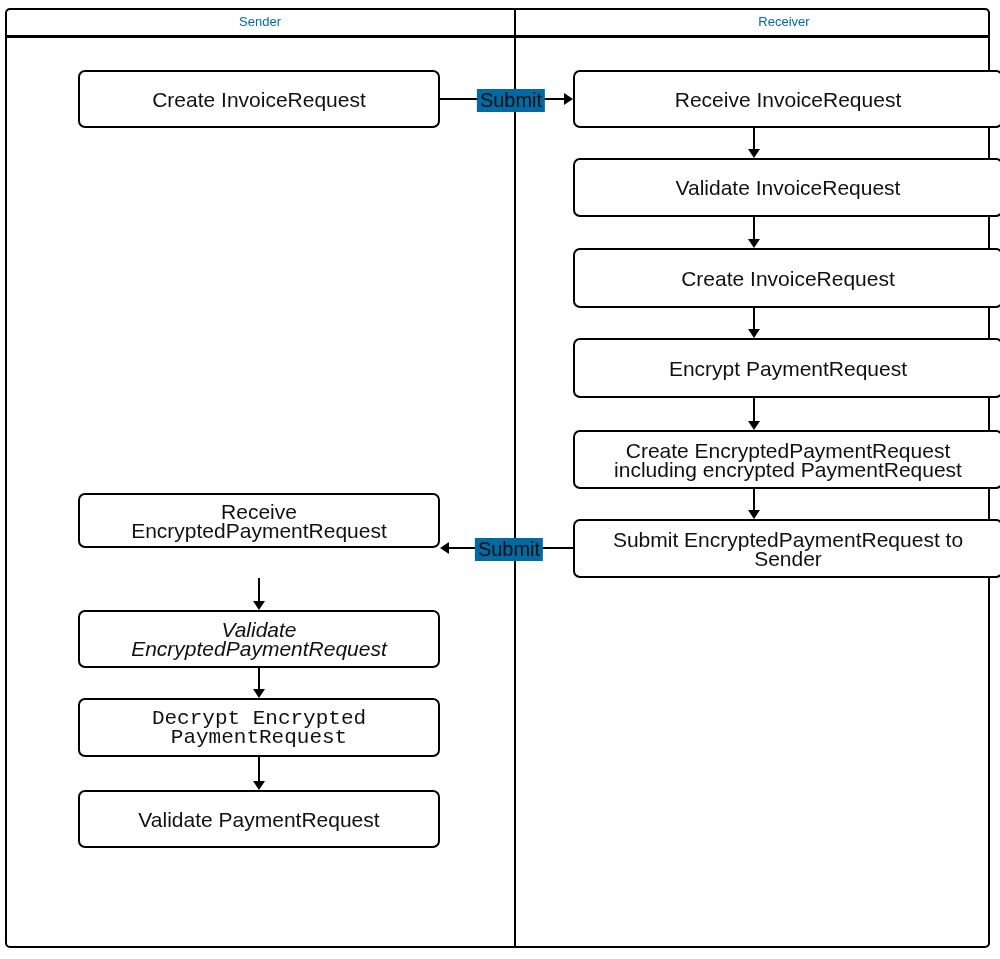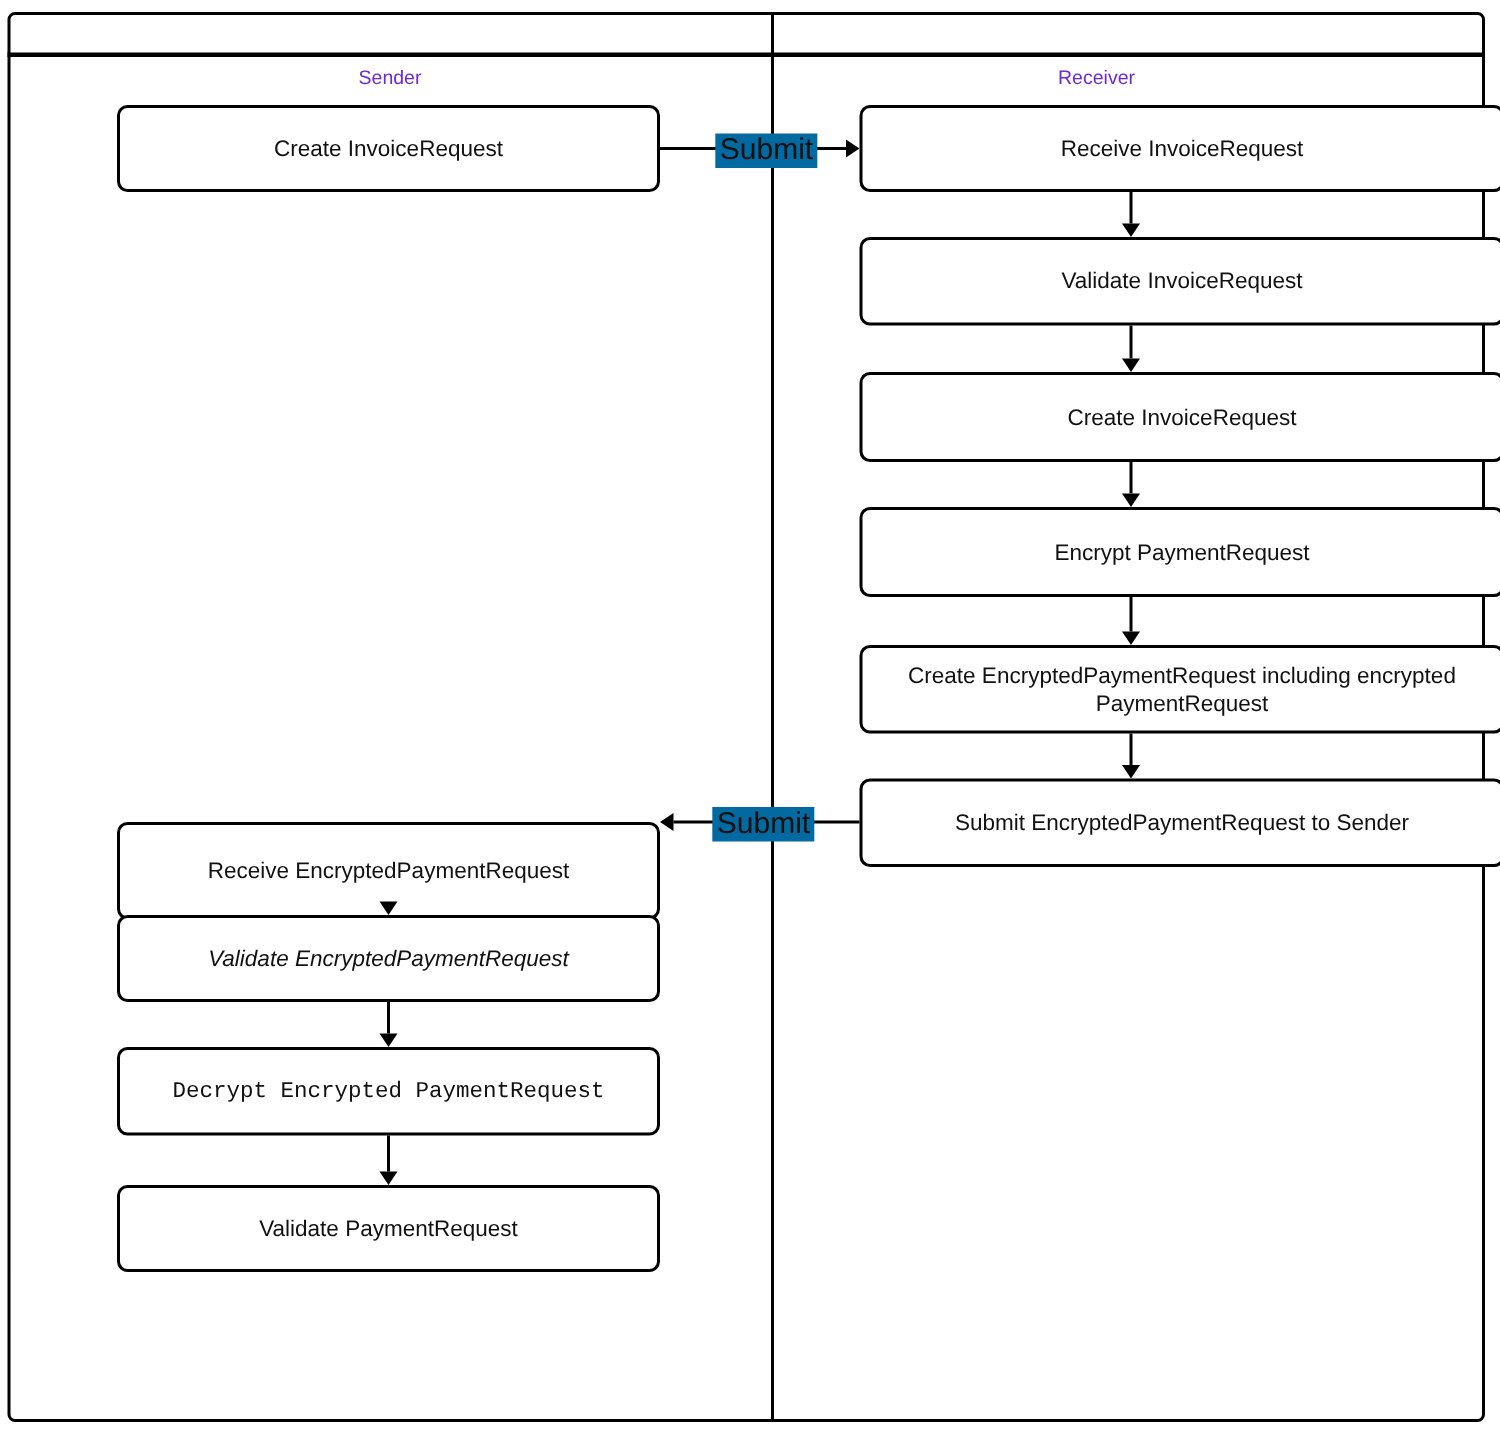--- a/index.html
+++ b/index.html
@@ -40,49 +40,48 @@
     left: 514px; top: 8px;
     width: 2px; height: 940px;
     background: #000000;
     z-index: 1;
   }
   .lane-title {
     position: absolute;
     top: 14px;
     transform: translateX(-50%);
     font-size: 13px;
-    color: #6d28d9;
+    color: #0369a1;
     white-space: nowrap;
     z-index: 2;
-    margin-top: 30px;
   }
   .lane-title.sender   { left: 260px; }
-  .lane-title.receiver { left: 731px; }
+  .lane-title.receiver { left: 784px; }
 
   
   .node {
     position: absolute;
     box-sizing: border-box;
     border: 2px solid #000000;
     border-radius: 7px;
     background: #ffffff;
     display: flex;
     align-items: center;
     justify-content: center;
     text-align: center;
-    font-size: 15px;
+    font-size: 21px;
     line-height: 19px;
     color: #111111;
     padding: 2px 12px;
     z-index: 2;
   }
   .lane-s { left: 78px;  width: 362px; }
   .lane-r { left: 573px; width: 430px; }
   .s1 { top: 70px;  height: 58px; }
-  .s2 { top: 548px; height: 65px; }
+  .s2 { top: 493px; height: 55px; }
   .s3 { top: 610px; height: 58px; font-style: italic; }
   .s4 { top: 698px; height: 59px; font-family: Liberation Mono, monospace; }
   .s5 { top: 790px; height: 58px; }
   .r1 { top: 70px;  height: 58px; }
   .r2 { top: 158px; height: 59px; }
   .r3 { top: 248px; height: 60px; }
   .r4 { top: 338px; height: 60px; }
   .r5 { top: 430px; height: 59px; }
   .r6 { top: 519px; height: 59px; }
 

